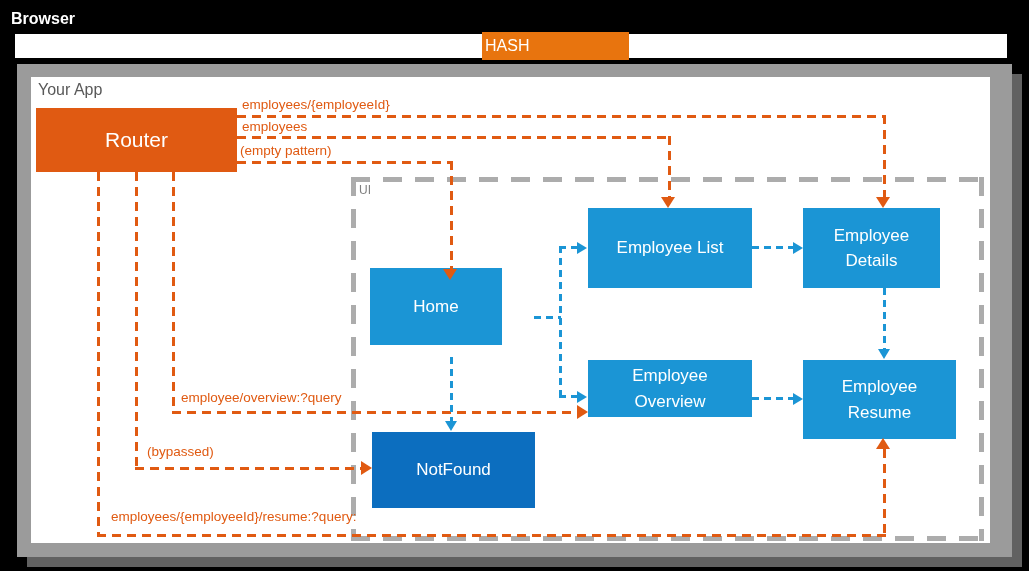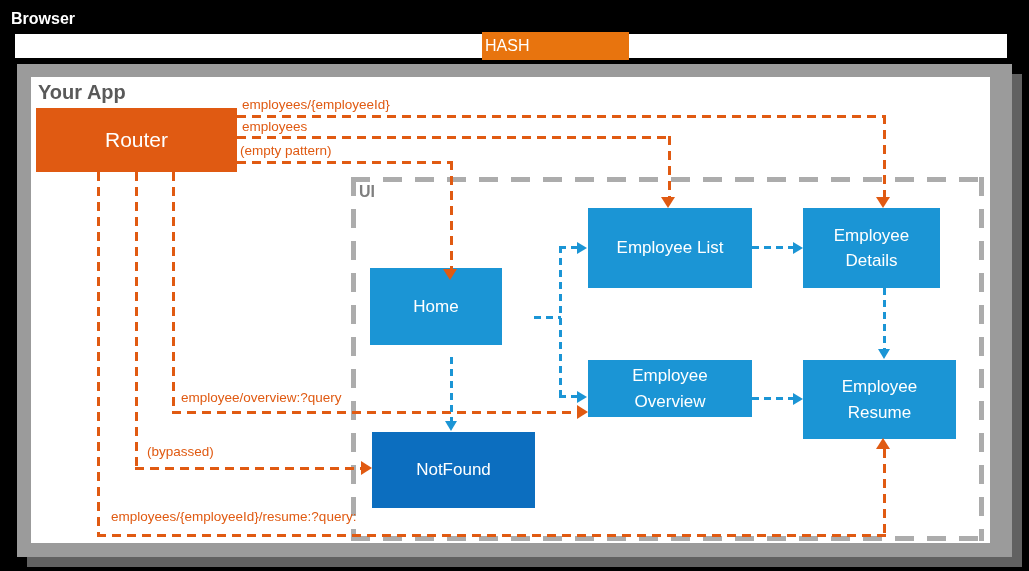--- a/index.html
+++ b/index.html
@@ -16,29 +16,29 @@
     font-family:"Liberation Sans", sans-serif;
   }
   .abs{position:absolute}
   
   .browser-title{left:11px;top:10px;color:#fff;font-size:16px;font-weight:bold}
   .address-bar{left:15px;top:34px;width:992px;height:24px;background:#fff;display:flex;align-items:center}
   .address-text{color:#000;font-size:16px;padding-left:9px;white-space:pre}
   .hash-box{left:467px;top:-2px;width:147px;height:28px;background:var(--hash-orange);color:#fff;font-size:16px;display:flex;align-items:center;padding-left:3px}
   .frame{left:17px;top:64px;width:995px;height:493px;background:var(--frame-gray);box-shadow:10px 10px 0 0 var(--shadow-gray)}
   .panel{left:31px;top:77px;width:959px;height:466px;background:#fff}
-  .app-title{left:38px;top:81px;color:var(--app-label);font-size:20px;font-weight:bold}
+  .app-title{left:38px;top:81px;color:var(--app-label);font-size:16px;font-weight:normal}
   
   .router{left:36px;top:108px;width:201px;height:64px;background:var(--orange);color:#fff;font-size:21px;display:flex;align-items:center;justify-content:center}
   
   .ui-box{left:351px;top:177px;width:633px;height:364px}
   .ui-edge{position:absolute;background:none}
   .ui-h{height:5px;width:100%;background:repeating-linear-gradient(90deg,var(--ui-border) 0 19px,transparent 19px 32px)}
   .ui-v{width:5px;height:100%;background:repeating-linear-gradient(180deg,var(--ui-border) 0 19px,transparent 19px 32px)}
-  .ui-label{left:359px;top:183px;color:var(--ui-label);font-size:16px;font-weight:bold}
+  .ui-label{left:359px;top:183px;color:var(--ui-label);font-size:12px;font-weight:normal}
   
   .node{background:var(--blue);color:#fff;font-size:17px;display:flex;align-items:center;justify-content:center;text-align:center;line-height:1.5}
   .node.dark{background:var(--dark-blue)}
   .node .wrap{display:inline-block;max-width:118px}
   
   .oh{height:3px;background:repeating-linear-gradient(90deg,var(--orange) 0 9px,transparent 9px 15px)}
   .ov{width:3px;background:repeating-linear-gradient(180deg,var(--orange) 0 9px,transparent 9px 15px)}
   .bh{height:3px;background:repeating-linear-gradient(90deg,var(--blue) 0 7px,transparent 7px 12px)}
   .bv{width:3px;background:repeating-linear-gradient(180deg,var(--blue) 0 7px,transparent 7px 12px)}
   .ar{width:0;height:0}

